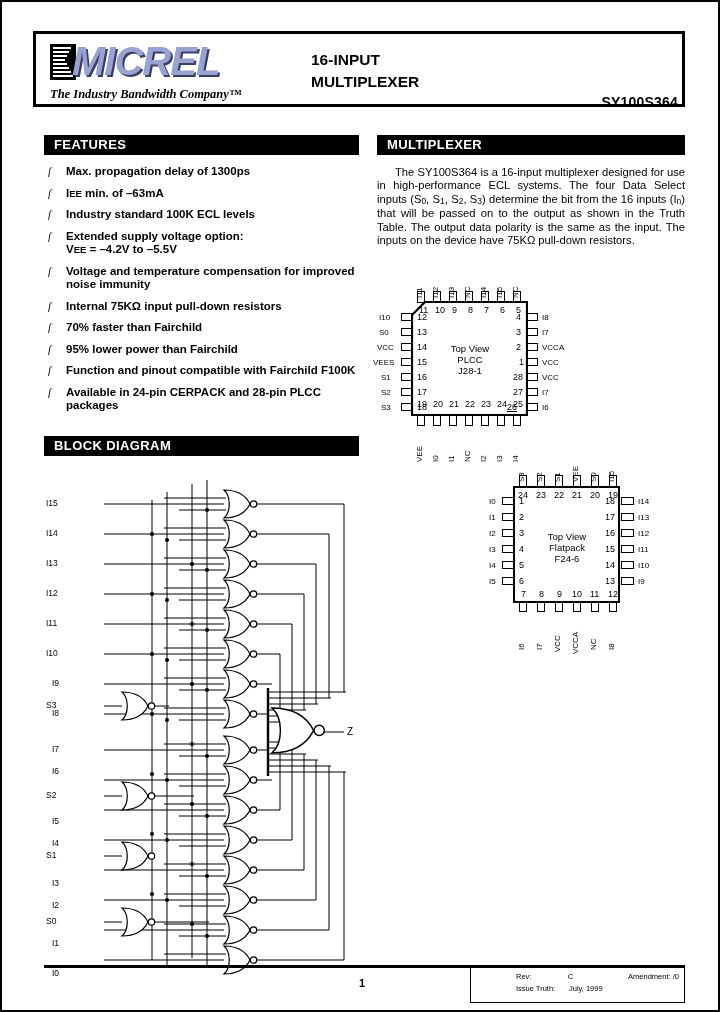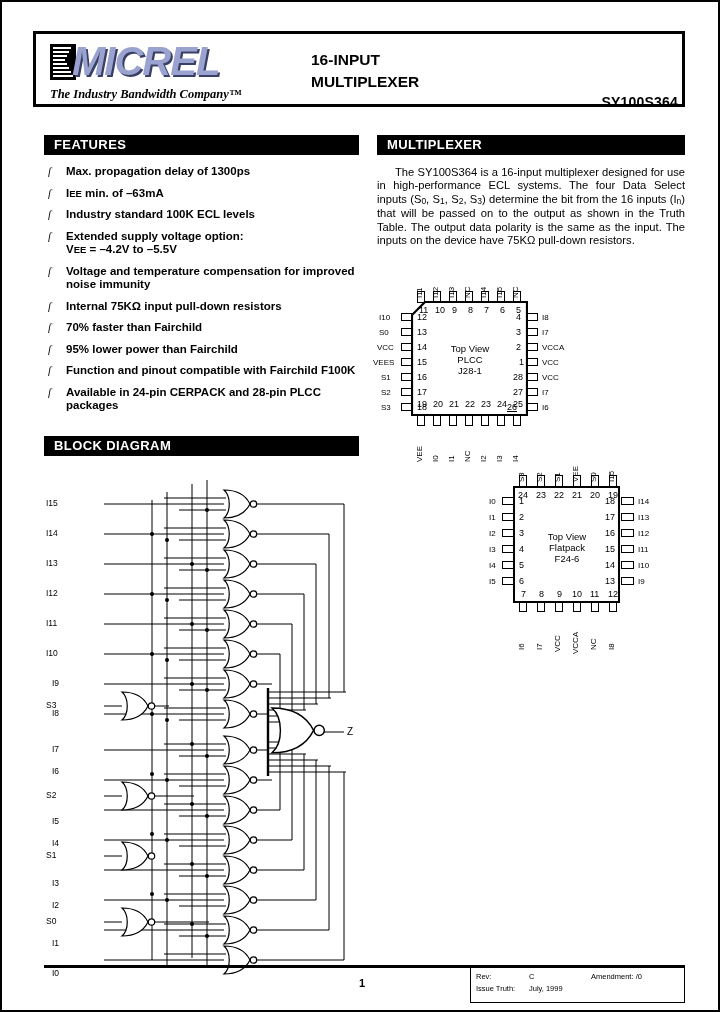--- a/index.html
+++ b/index.html
@@ -45,21 +45,21 @@
   
   .blk{position:absolute;left:42px;top:434px;width:315px;}
   .blkcanvas{position:relative;width:315px;height:520px;margin-top:4px;}
   .in-lbl{position:absolute;font-size:8.5px;white-space:nowrap;}
 
   
   .foot-rule{position:absolute;left:42px;top:963px;width:641px;height:3px;background:#000;}
   .pageno{position:absolute;left:0;top:975px;width:720px;text-align:center;font-size:11px;font-weight:bold;}
   .revbox{position:absolute;left:468px;top:965px;width:215px;height:36px;border:1.2px solid #000;box-sizing:border-box;background:#fff;font-size:7.5px;padding:3px 5px;}
   .revbox div{display:flex;line-height:12px;}
-  .revbox span.k{width:53px;}
+  .revbox span.k{width:53px;margin-left:40px;}
   .revbox span.v{width:62px;}
 </style>
 </head>
 <body>
 
 <div class="page">
 
   <div class="hdr">
     <div class="logo-wrap">
       <div style="position:relative;height:46px;">

